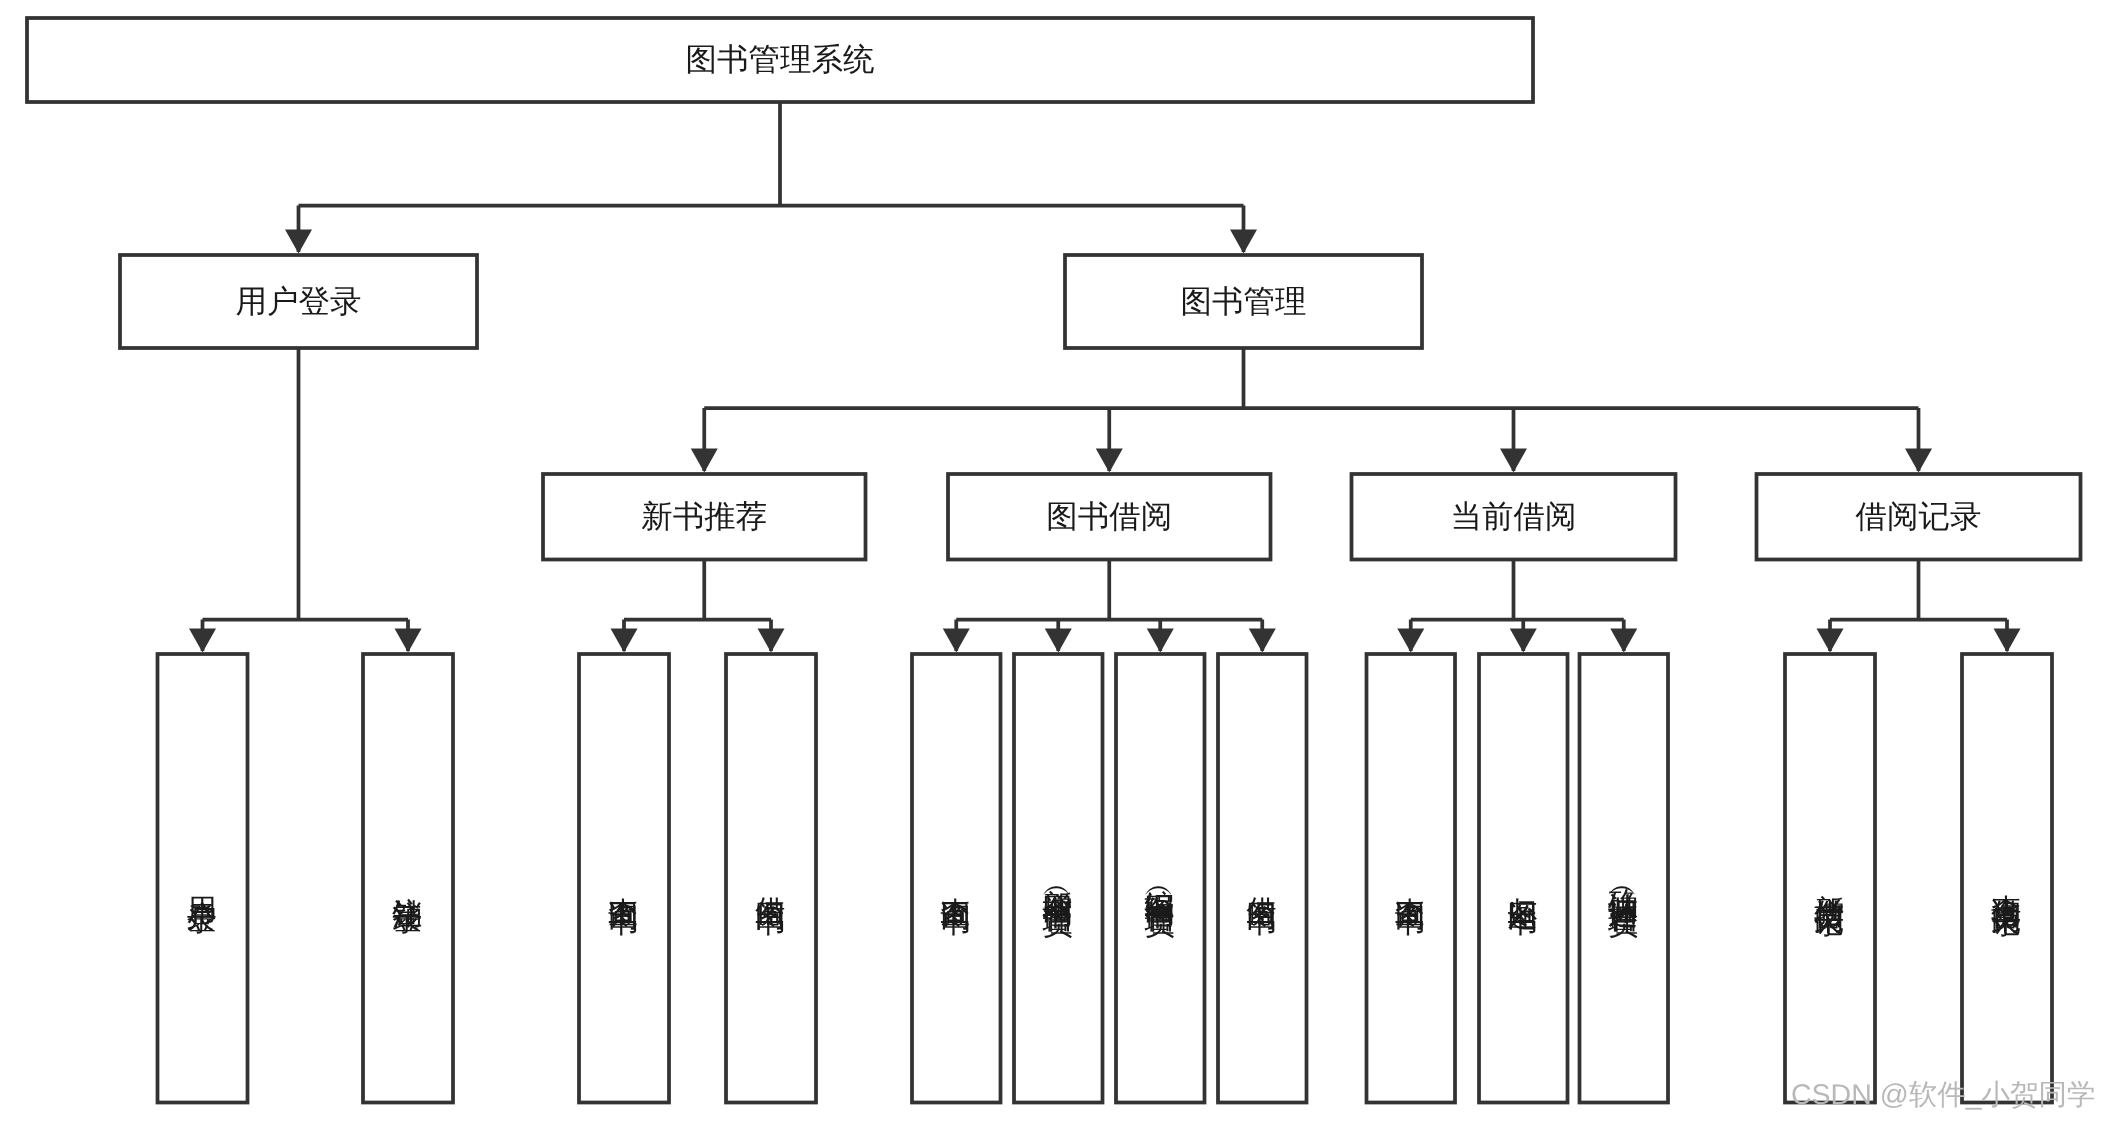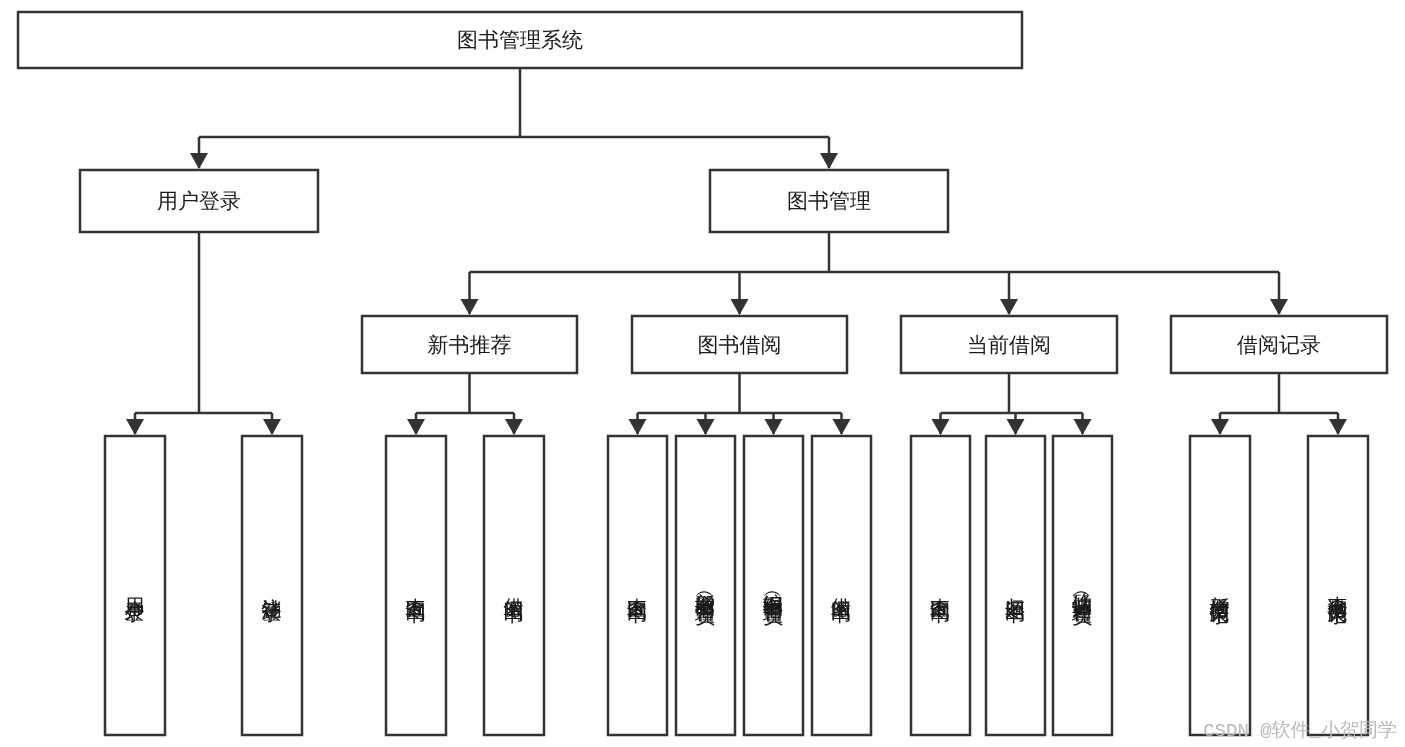--- a/index.html
+++ b/index.html
@@ -57,21 +57,21 @@
     display: flex;
     align-items: flex-start;
     justify-content: center;
     white-space: nowrap;
     pointer-events: none;
   }
   .watermark {
     position: absolute;
     right: 8px;
     bottom: 4px;
-    font-family: Liberation Mono, monospace;
+    font-family: Liberation Sans, sans-serif;
     font-size: 19px;
     color: #b8b8b8;
     white-space: nowrap;
   }
 </style>
 </head>
 <body>
 
 <div id="diagram-root">
 

